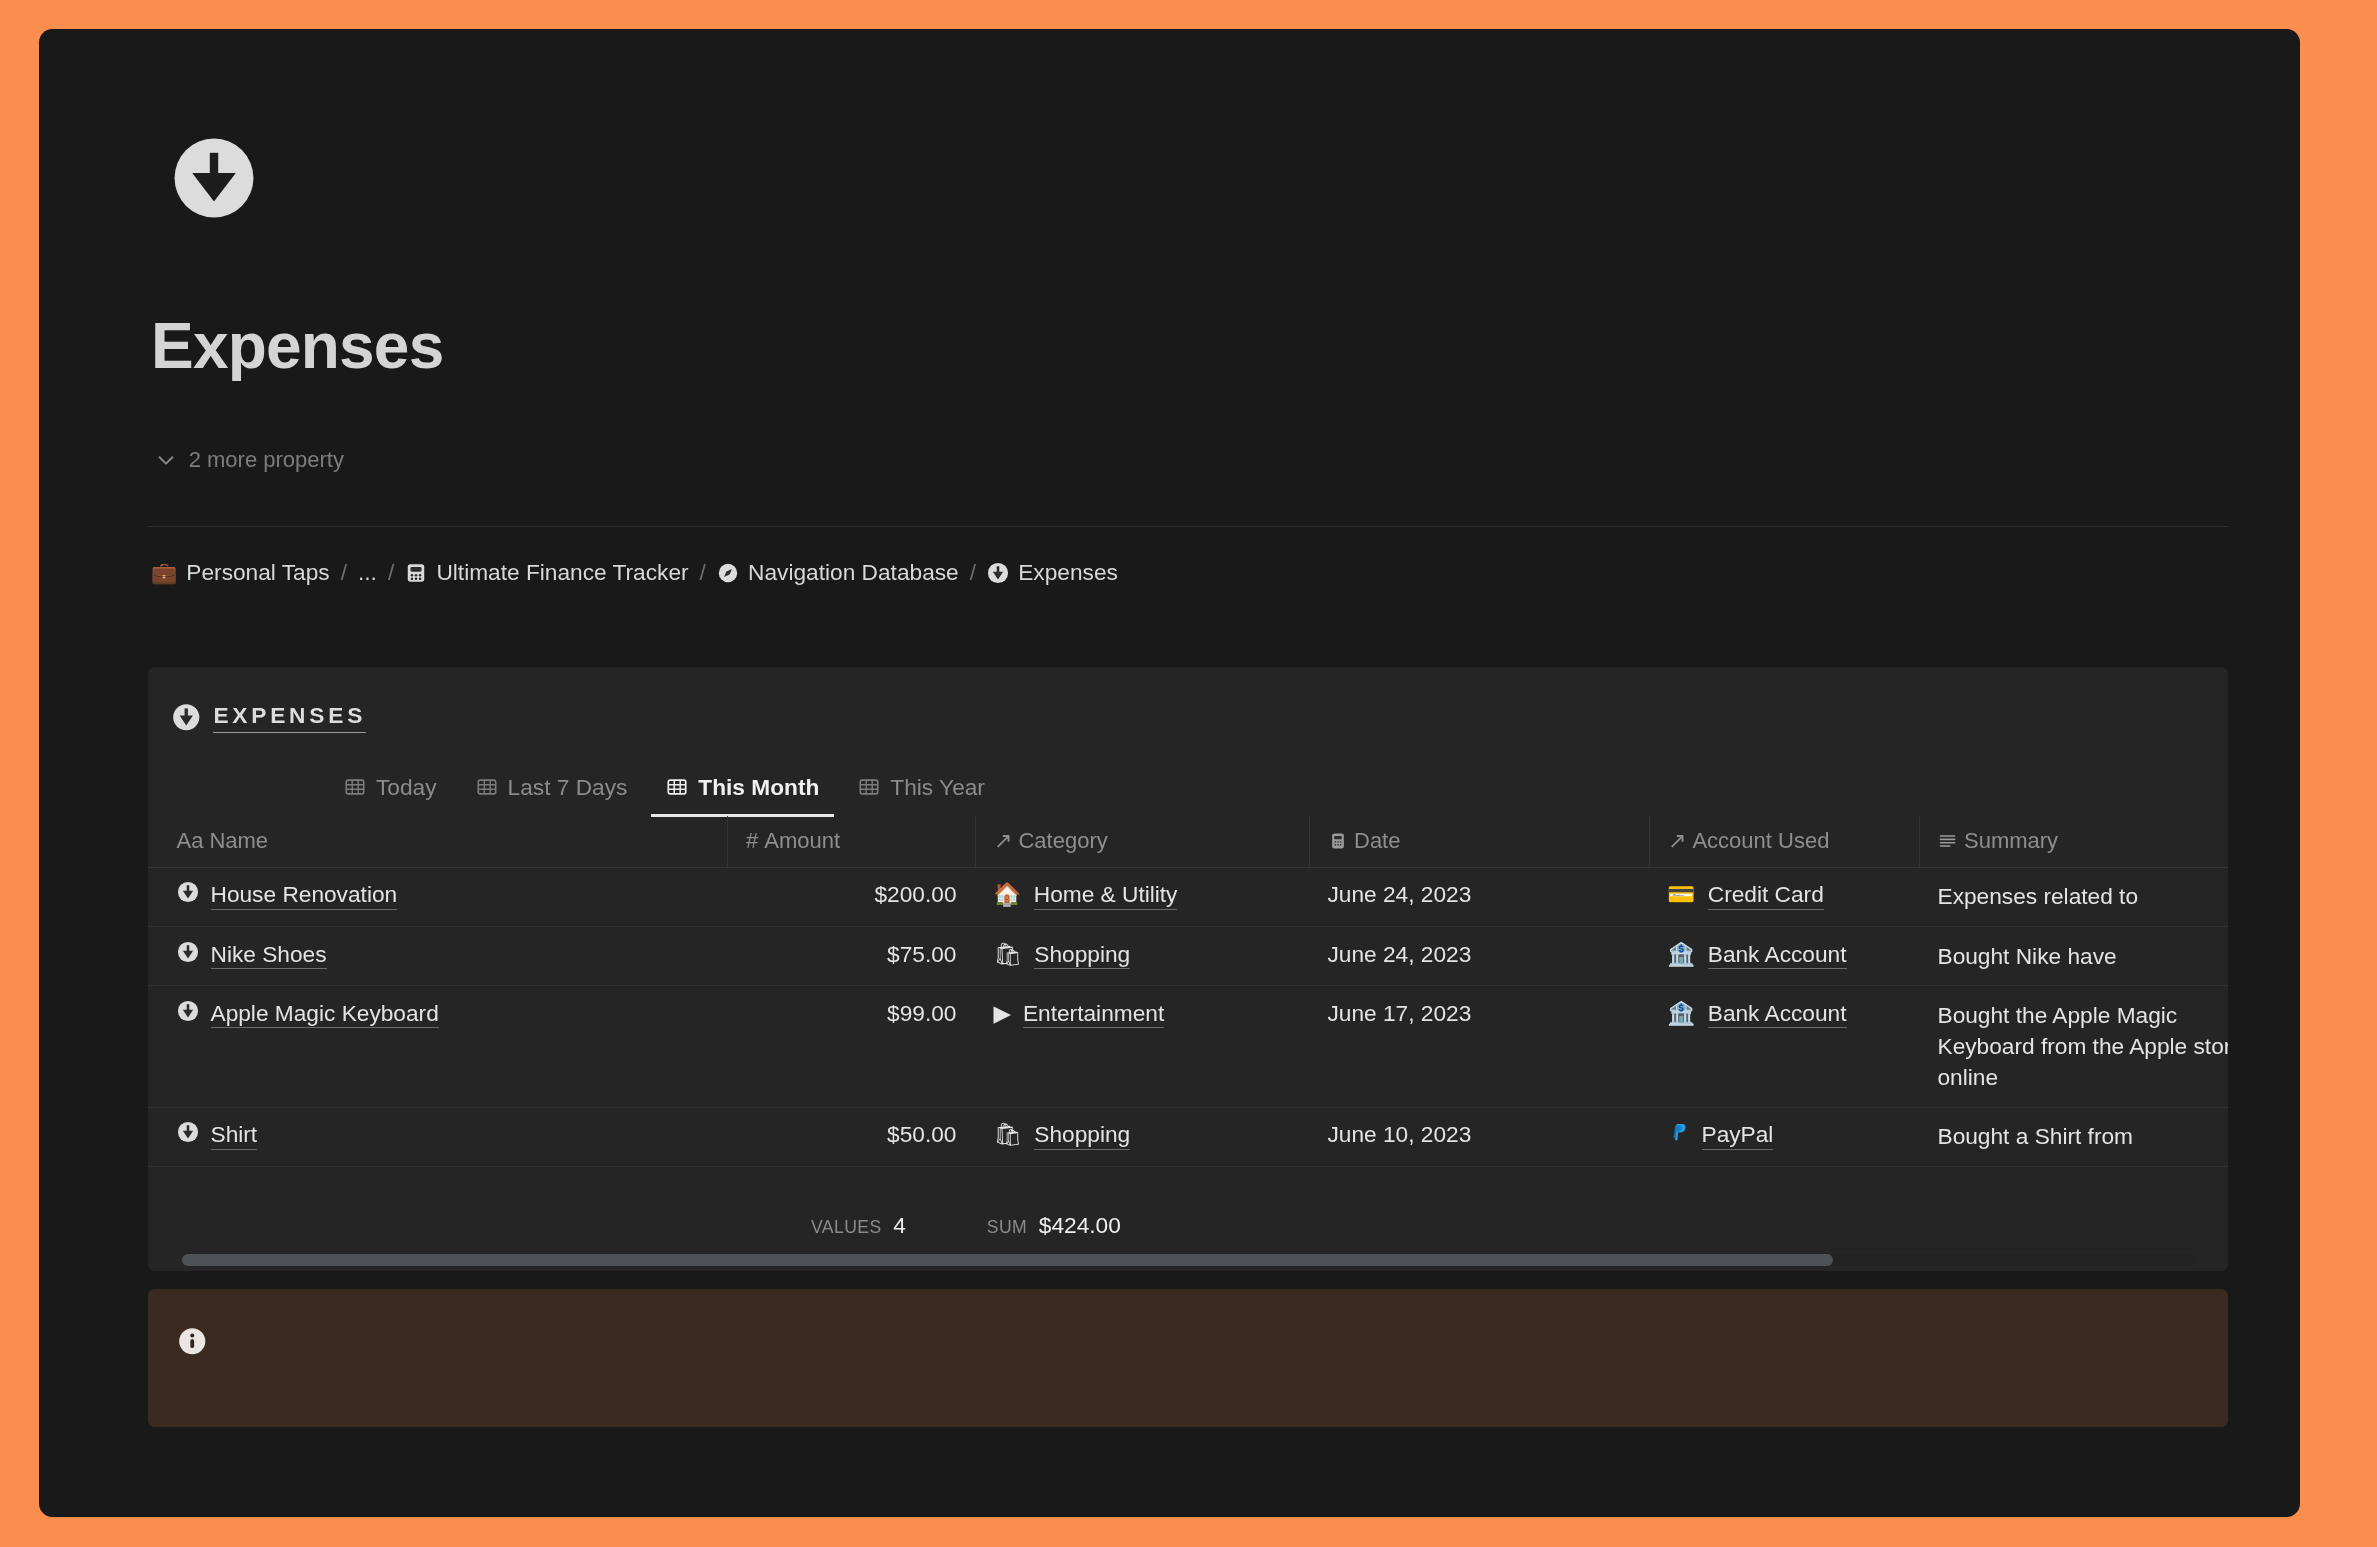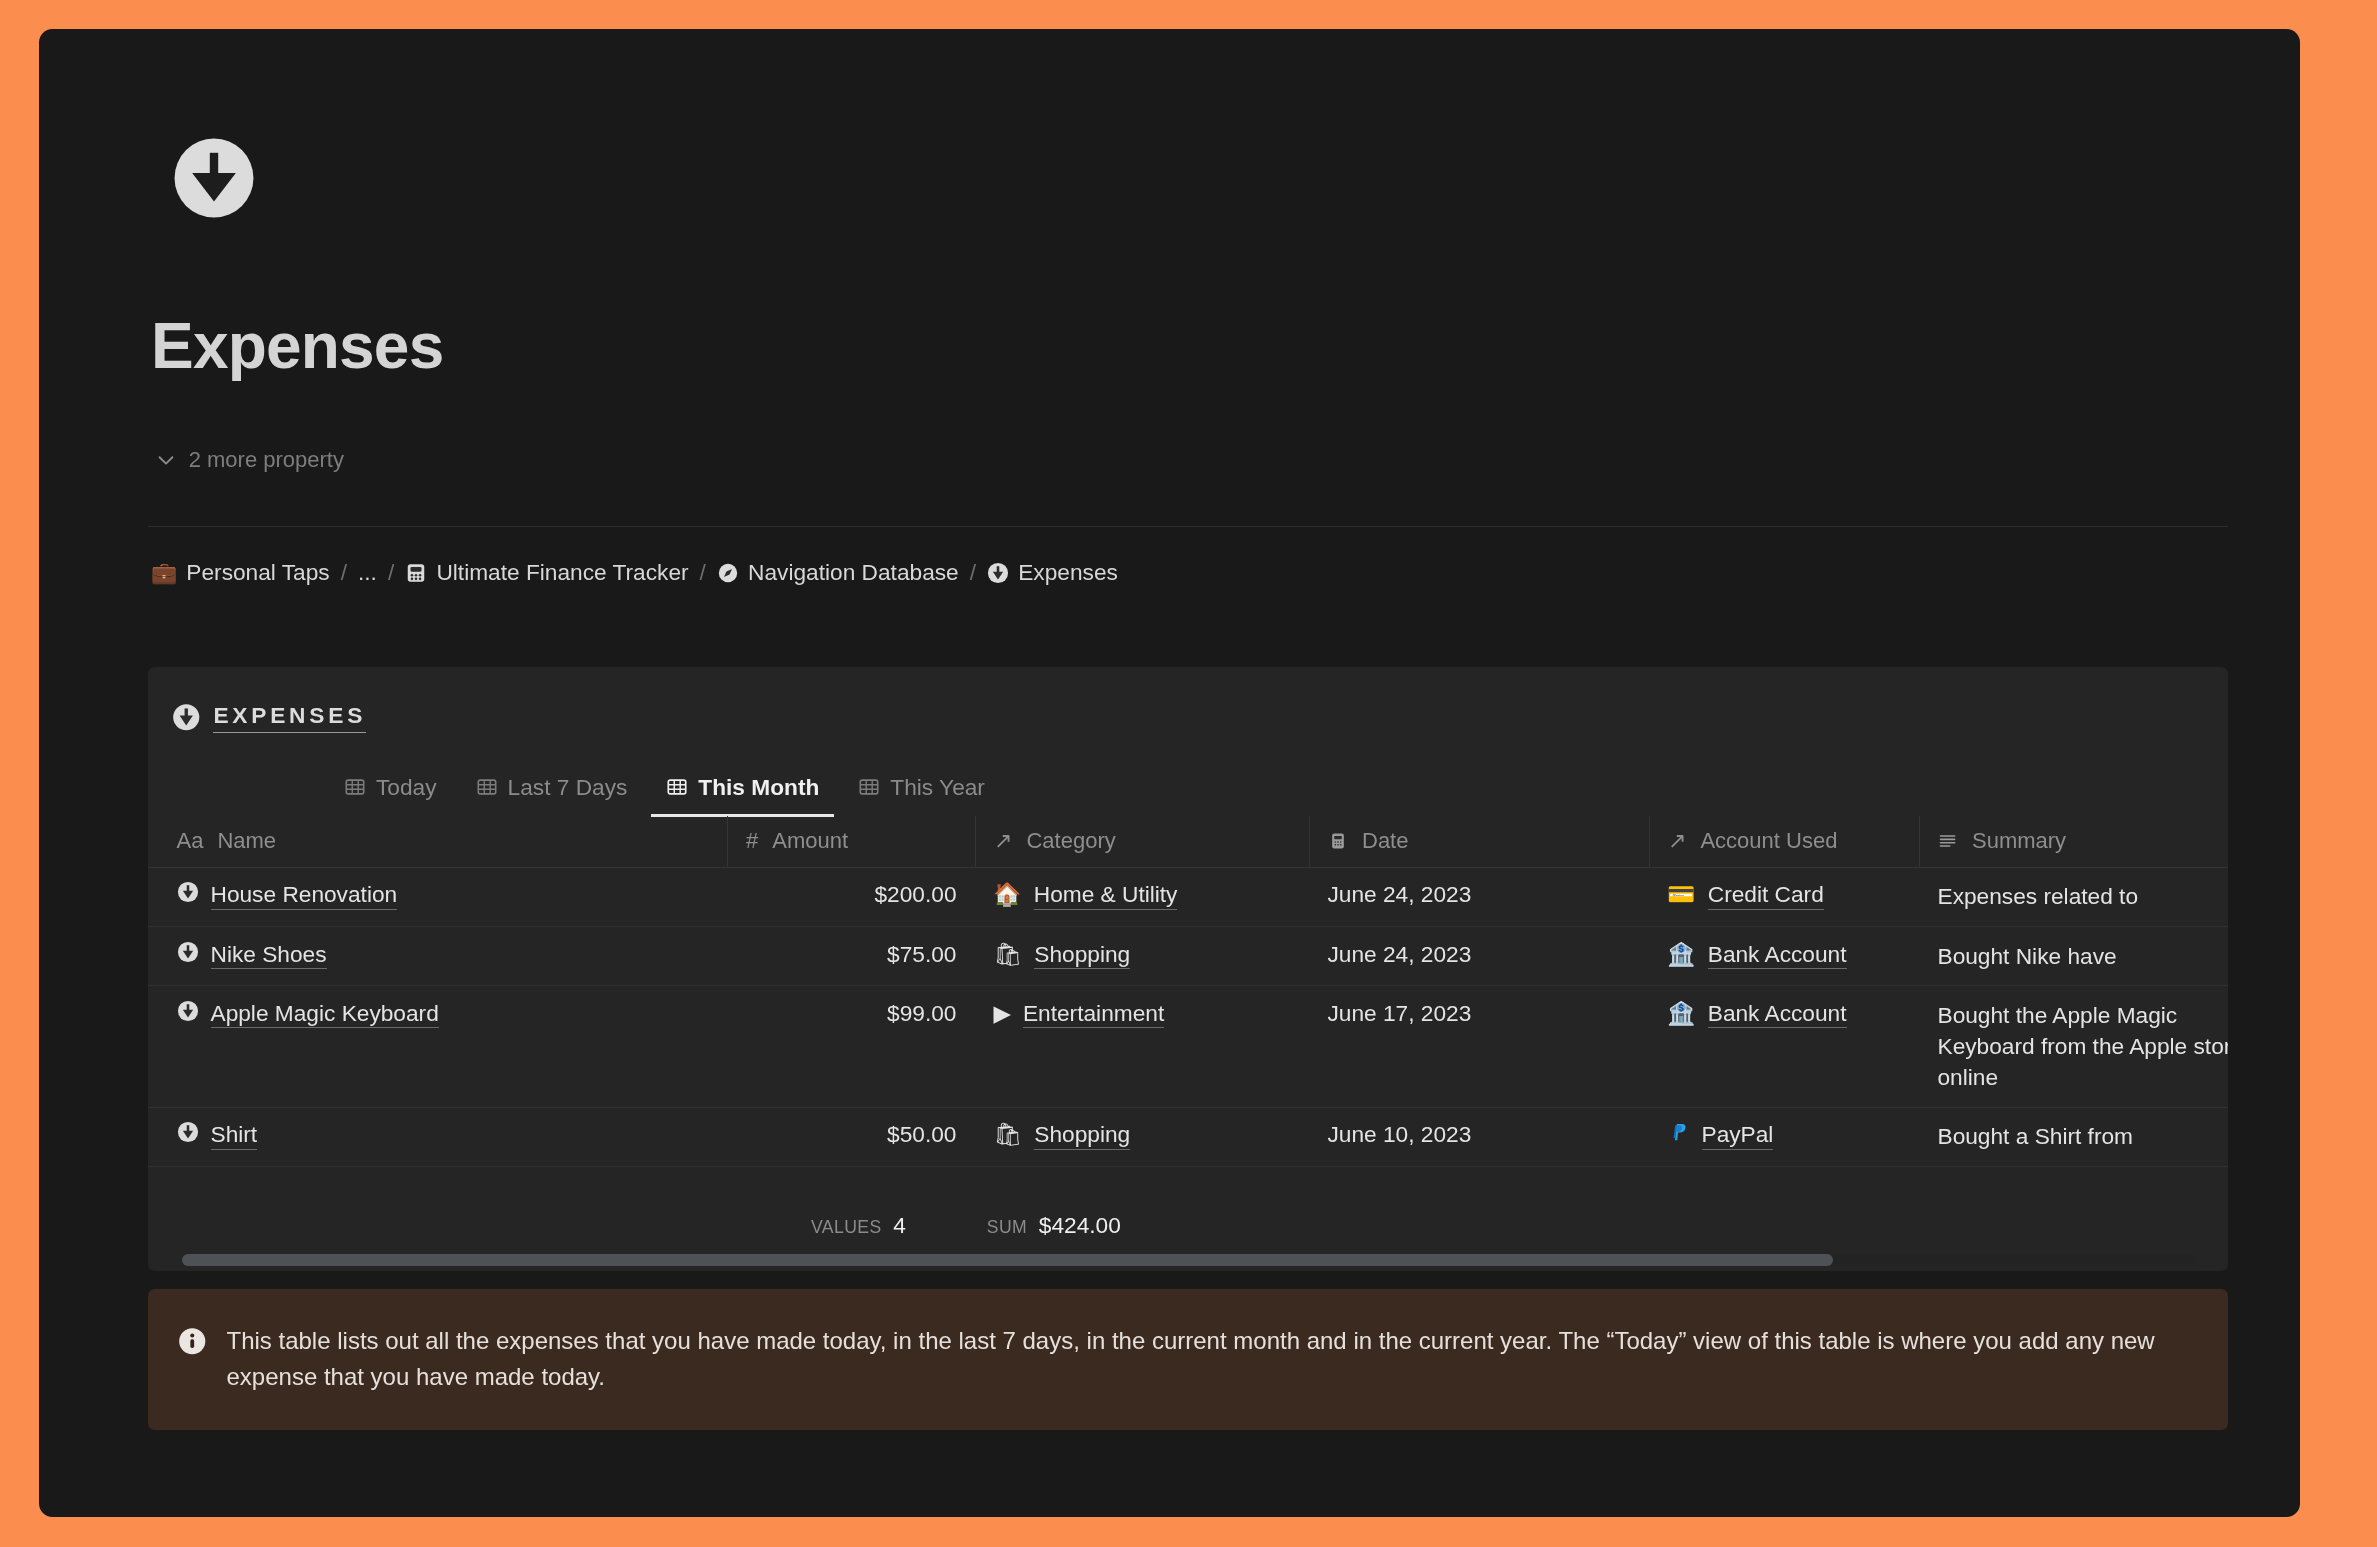--- a/index.html
+++ b/index.html
@@ -141,21 +141,21 @@
   table.db th {
     text-align: left;
     font-weight: normal;
     color: #8e8e8e;
     font-size: 22px;
     padding: 11.7px 18.5px 13.4px 18.5px;
     border-bottom: 0.8px solid #343434;
     border-right: 0.8px solid #343434;
     vertical-align: middle;
   }
-  table.db th .th-in { display:flex; align-items:center; gap: 14px; }
+  table.db th .th-in { display:flex; align-items:center; gap: 6px; }
   table.db td {
     font-size: 22.7px;
     color: #e4e4e4;
     padding: 13.4px 18.5px;
     border-bottom: 0.8px solid #303030;
     vertical-align: top;
     height: 55px;
   }
   table.db tr:last-child td { border-bottom: 0.8px solid #303030; }
   td.amt { text-align: right; }
@@ -534,18 +534,17 @@
       <div class="hscroll-thumb"></div>
     </div>
   </section>
 
   <div class="callout">
     <svg class="info-ic" width="28.5" height="28.5" viewBox="0 0 24 24">
       <circle cx="12" cy="12" r="11" fill="#ebe6e2"></circle>
       <circle cx="12" cy="7.2" r="1.7" fill="#31231b"></circle>
       <rect x="10.4" y="10.3" width="3.2" height="7.4" rx="1.4" fill="#31231b"></rect>
     </svg>
-    <div class="callout-txt">This table lists out all the expenses that you have made today, in the last 7 days, in the current month and in the current year. The “Today” view of this table is where you add any new expense that you have made today.</div>
   </div>
 
 </div>
 </div>
 
 
 </body></html>

